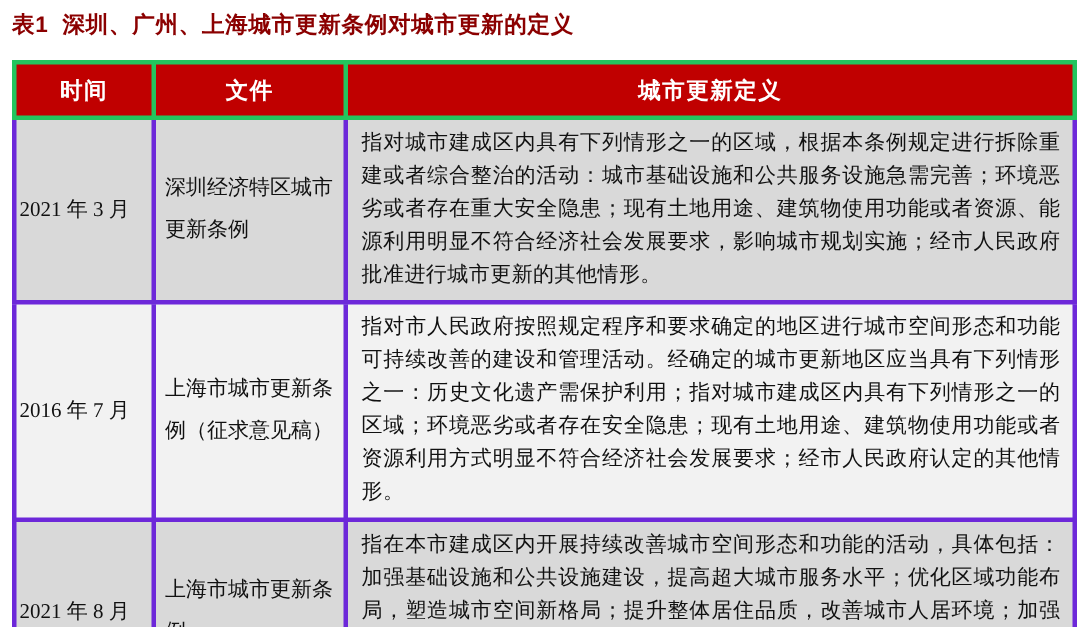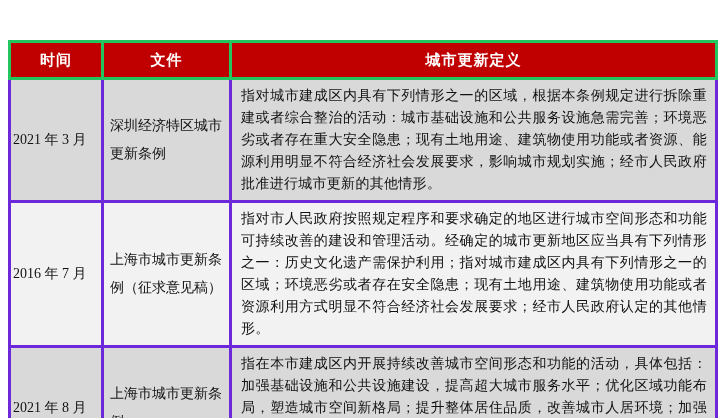--- a/index.html
+++ b/index.html
@@ -53,20 +53,21 @@
   .source-note {
     position: absolute; left: 8px; top: 388px;
     font-size: 14px; color: #000000; letter-spacing: 0.5px;
   }
 </style>
 </head>
 <body>
 
 <div class="page">
 
+  <div class="doc-title">表1  深圳、广州、上海城市更新条例对城市更新的定义</div>
 
   <table class="regulation-table">
     <colgroup>
       <col class="c-time">
       <col class="c-doc">
       <col class="c-def">
     </colgroup>
     <thead>
       <tr>
         <th>时间</th>

